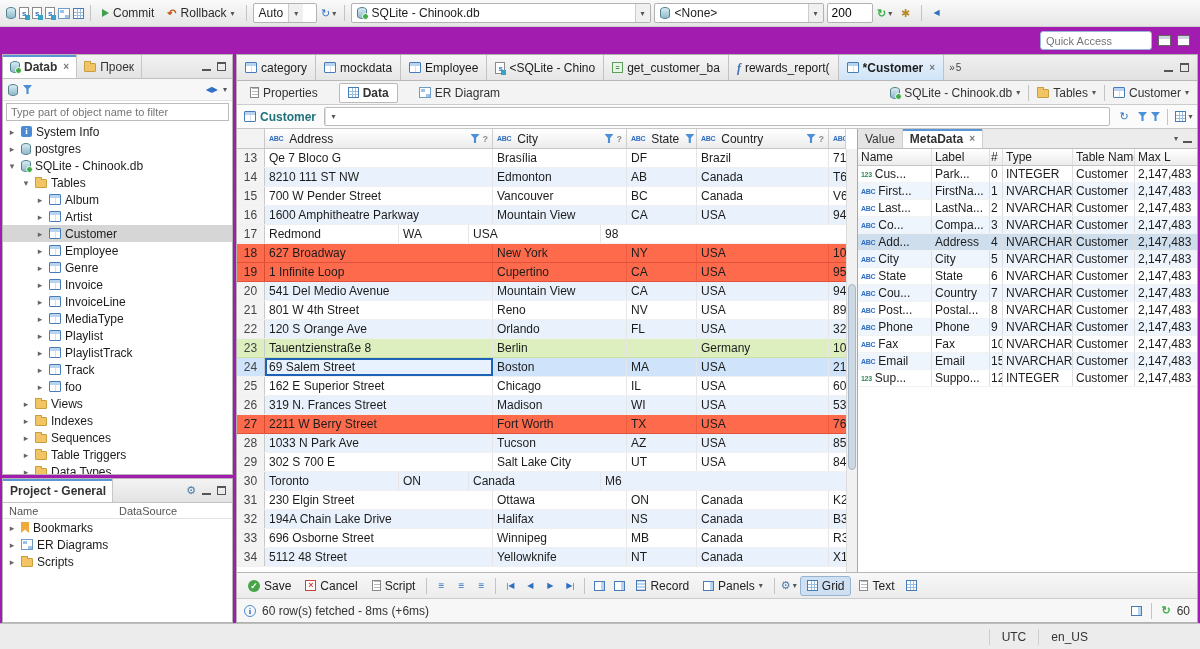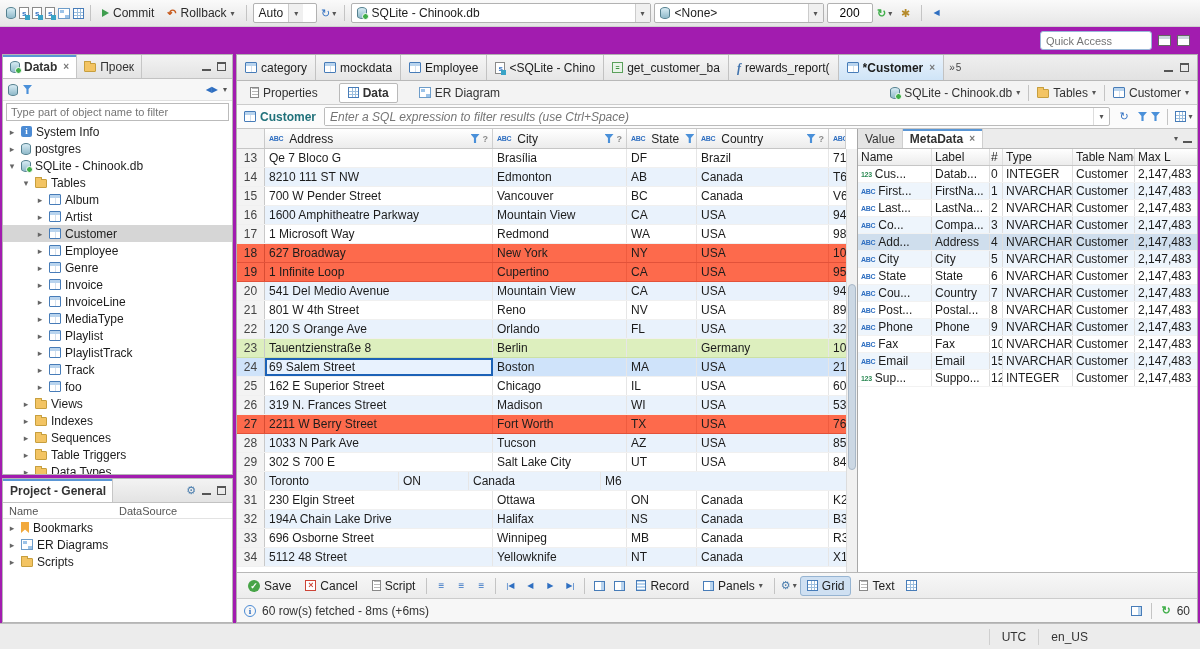--- a/index.html
+++ b/index.html
@@ -55,21 +55,21 @@
   .refresh{color:#2f6fc1;font-size:11px;line-height:11px}
   .refresh.green{color:#3fae49;font-weight:bold}
   .navarr{color:#2f6fc1;font-size:8px;line-height:10px}
   .gear{font-size:11px;color:#4a7dad;line-height:11px}
 
   
   .topbar{position:absolute;left:0;top:0;right:0;height:27px;background:linear-gradient(#fafafa,#e6e6e6);border-bottom:1px solid #cfcfcf;display:flex;align-items:center;gap:3px;padding:0 6px}
   .tbtn{display:flex;align-items:center;gap:4px;height:21px;padding:0 5px;border-radius:3px;color:#2b2b2b}
   .combo{display:flex;align-items:center;background:#fff;border:1px solid #b2b2b2;height:20px;padding:0 0 0 5px;gap:5px;border-radius:2px}
   .combo .caretbox{width:15px;height:18px;border-left:1px solid #ccc;display:flex;align-items:center;justify-content:center;background:#f0f0f0}
-  .tinput{background:#fff;border:1px solid #b2b2b2;height:20px;padding:0 12px;font:12px "Liberation Sans",sans-serif;border-radius:2px}
+  .tinput{background:#fff;border:1px solid #b2b2b2;height:20px;padding:0 4px;font:12px "Liberation Sans",sans-serif;border-radius:2px}
   .subbar{position:absolute;left:0;top:28px;right:0;height:25px;display:flex;justify-content:flex-end;align-items:center;gap:6px;padding:0 10px}
   .qa{width:112px;height:19px;border:1px solid #9ab6d8;border-radius:3px;background:#fff;padding:0 5px;font:11px "Liberation Sans",sans-serif;color:#555}
 
   
   .sidebar{position:absolute;left:2px;top:54px;width:231px;bottom:26px;display:flex;flex-direction:column;gap:3px}
   .panel{background:#fff;border:1px solid #b5b5b5;display:flex;flex-direction:column;min-height:0}
   .nav-panel{flex:1}
   .project-panel{height:145px}
   .ptabbar{height:24px;background:linear-gradient(#f3f3f3,#e3e3e3);border-bottom:1px solid #c2c2c2;display:flex;align-items:stretch}
   .stab{display:flex;align-items:center;gap:4px;padding:0 7px;border-right:1px solid #c6c6c6;color:#333;max-width:110px;white-space:nowrap;overflow:hidden}
@@ -470,21 +470,20 @@
           </div>
         </div>
     </div>
 
     <div class="filterrow">
       <div class="ftable">
         <span class="ti ic-table"></span>
         <span>Customer</span>
       </div>
       <div class="filterinput">
-        <input placeholder="Enter a SQL expression to filter results (use Ctrl+Space)" style="">
         <span class="caretbox" style="height:17px;display:flex;align-items:center;justify-content:center;width:16px;border-left:1px solid #ddd">
             <span class="caret">▾</span>
           </span>
       </div>
       <span class="iconbtn">
           <span class="refresh">↻</span>
         </span>
       <div class="fright">
         <span class="ti funnel"></span>
         <span class="ti funnel"></span>
@@ -559,21 +558,20 @@
             <div class="g-r stripe">
               <div class="gc c0">16</div>
               <div class="gc c1">1600 Amphitheatre Parkway</div>
               <div class="gc c2">Mountain View</div>
               <div class="gc c3">CA</div>
               <div class="gc c4">USA</div>
               <div class="gc c5">94</div>
             </div>
             <div class="g-r">
               <div class="gc c0">17</div>
-              <div class="gc c1">1 Microsoft Way</div>
               <div class="gc c2">Redmond</div>
               <div class="gc c3">WA</div>
               <div class="gc c4">USA</div>
               <div class="gc c5">98</div>
             </div>
             <div class="g-r error">
               <div class="gc c0">18</div>
               <div class="gc c1">627 Broadway</div>
               <div class="gc c2">New York</div>
               <div class="gc c3">NY</div>
@@ -733,21 +731,21 @@
             <div class="mh m3">Type</div>
             <div class="mh m4">Table Name</div>
             <div class="mh m5">Max L</div>
           </div>
         <div id="mrows">
             <div class="m-r">
               <div class="mc m0">
                 <span class="tag n123">123</span>
                 <span>Cus...</span>
               </div>
-              <div class="mc m1">Datab...</div>
+              <div class="mc m1">Park...</div>
               <div class="mc m2">0</div>
               <div class="mc m3">INTEGER</div>
               <div class="mc m4">Customer</div>
               <div class="mc m5">2,147,483</div>
             </div>
             <div class="m-r stripe">
               <div class="mc m0">
                 <span class="tag abc">ABC</span>
                 <span>First...</span>
               </div>

